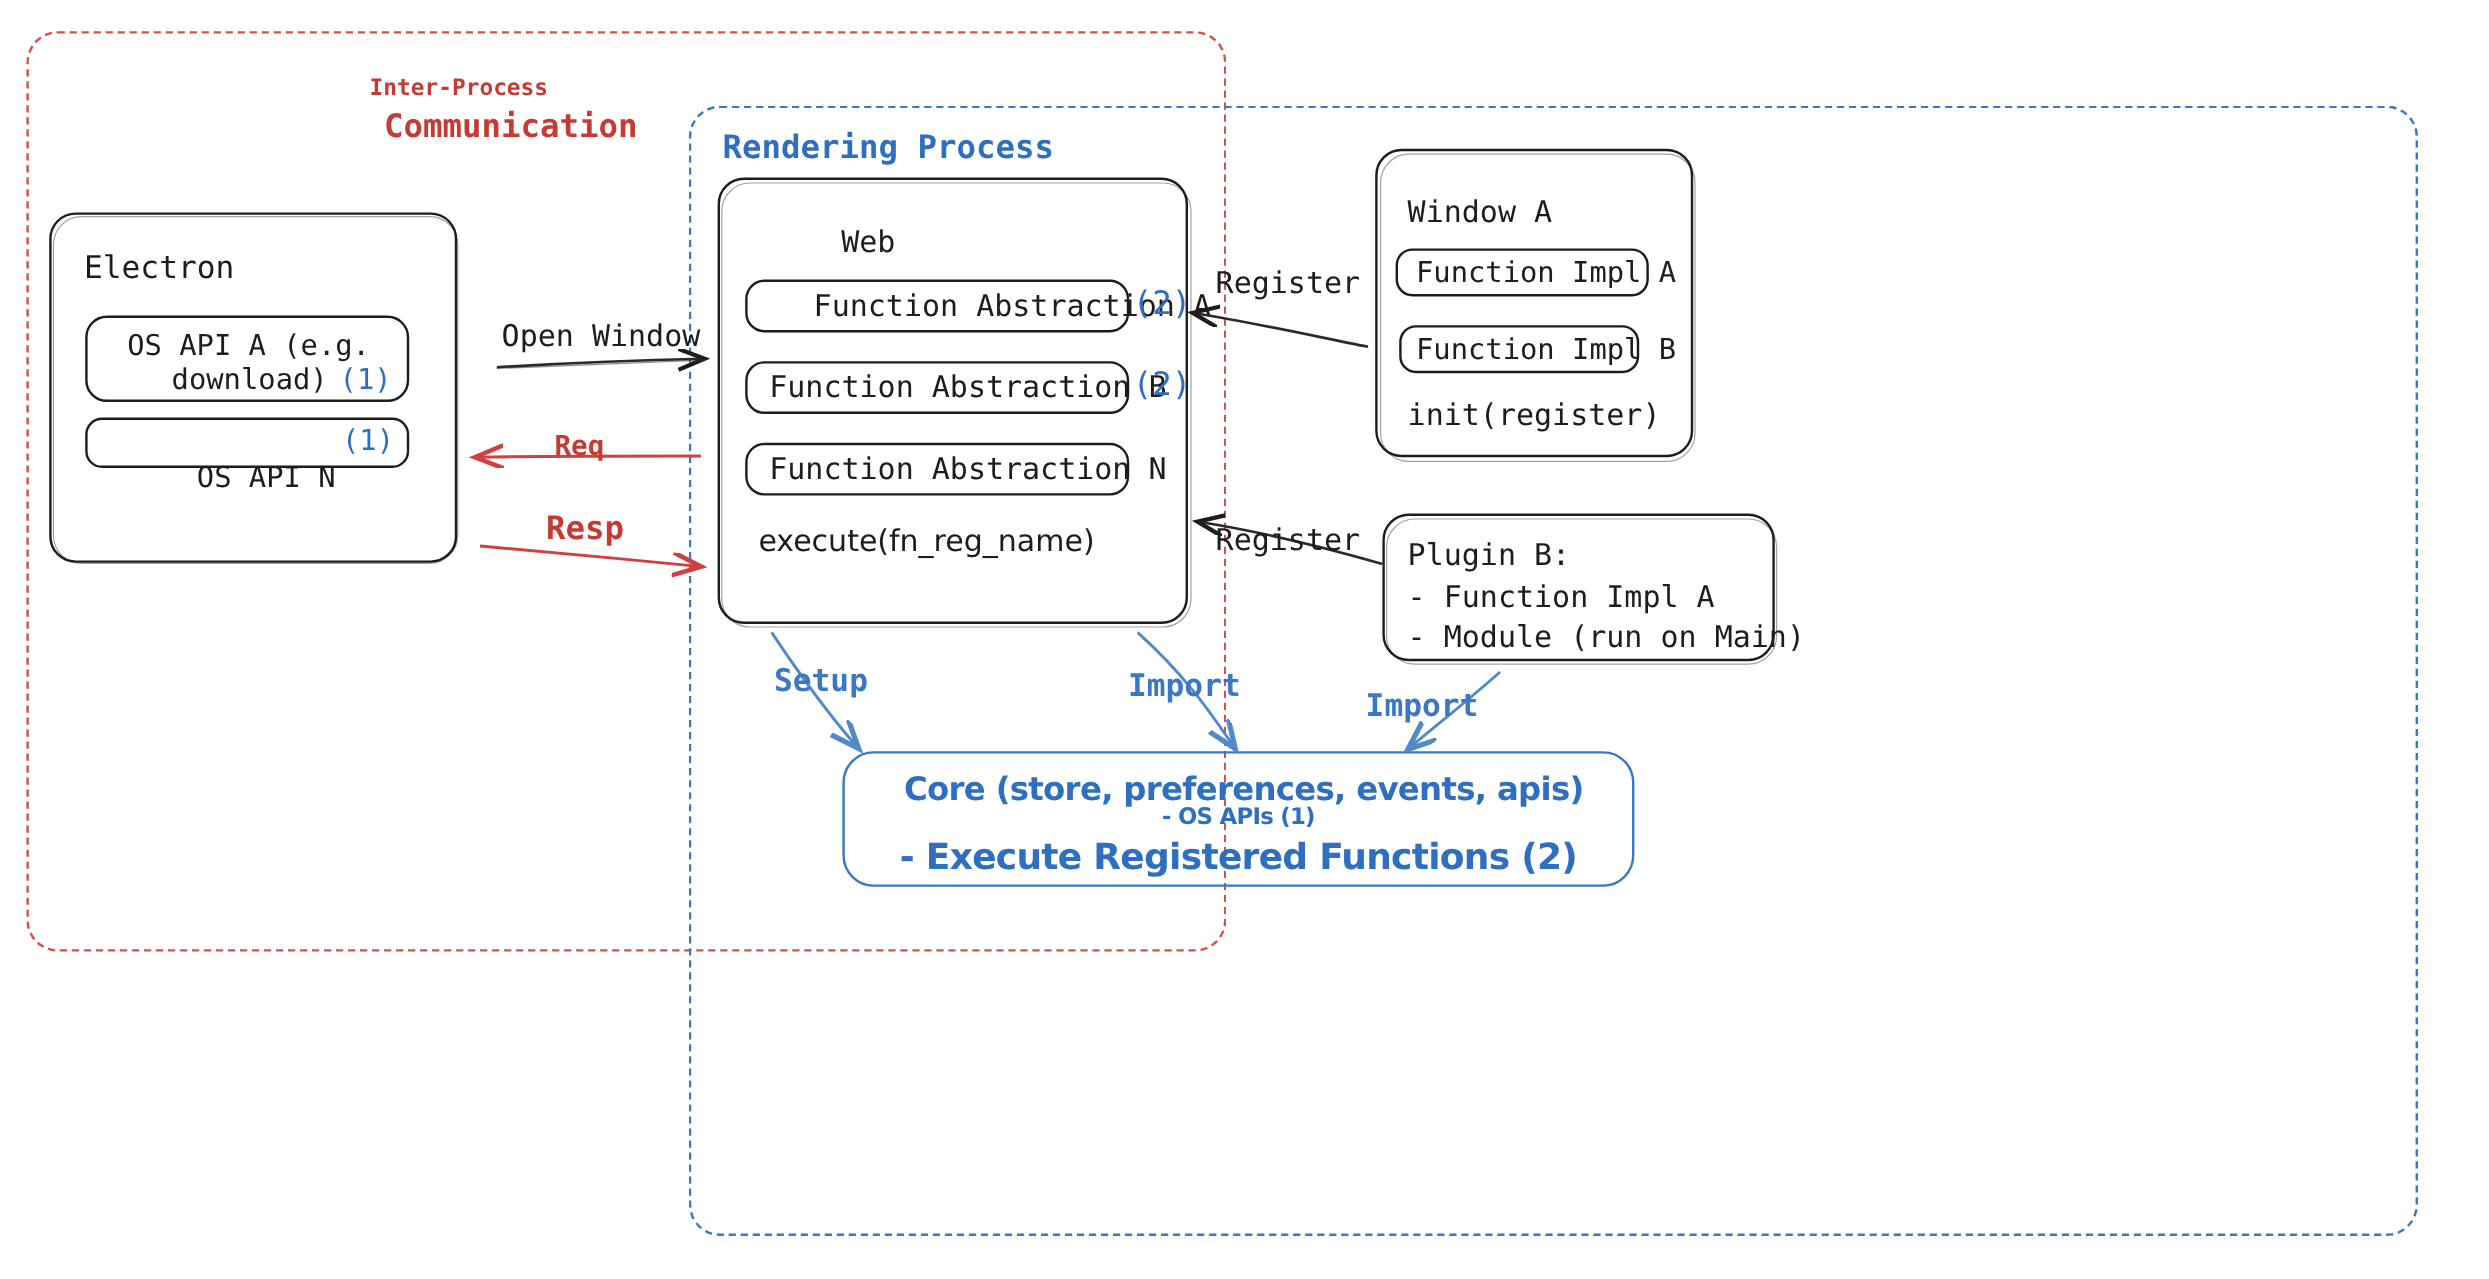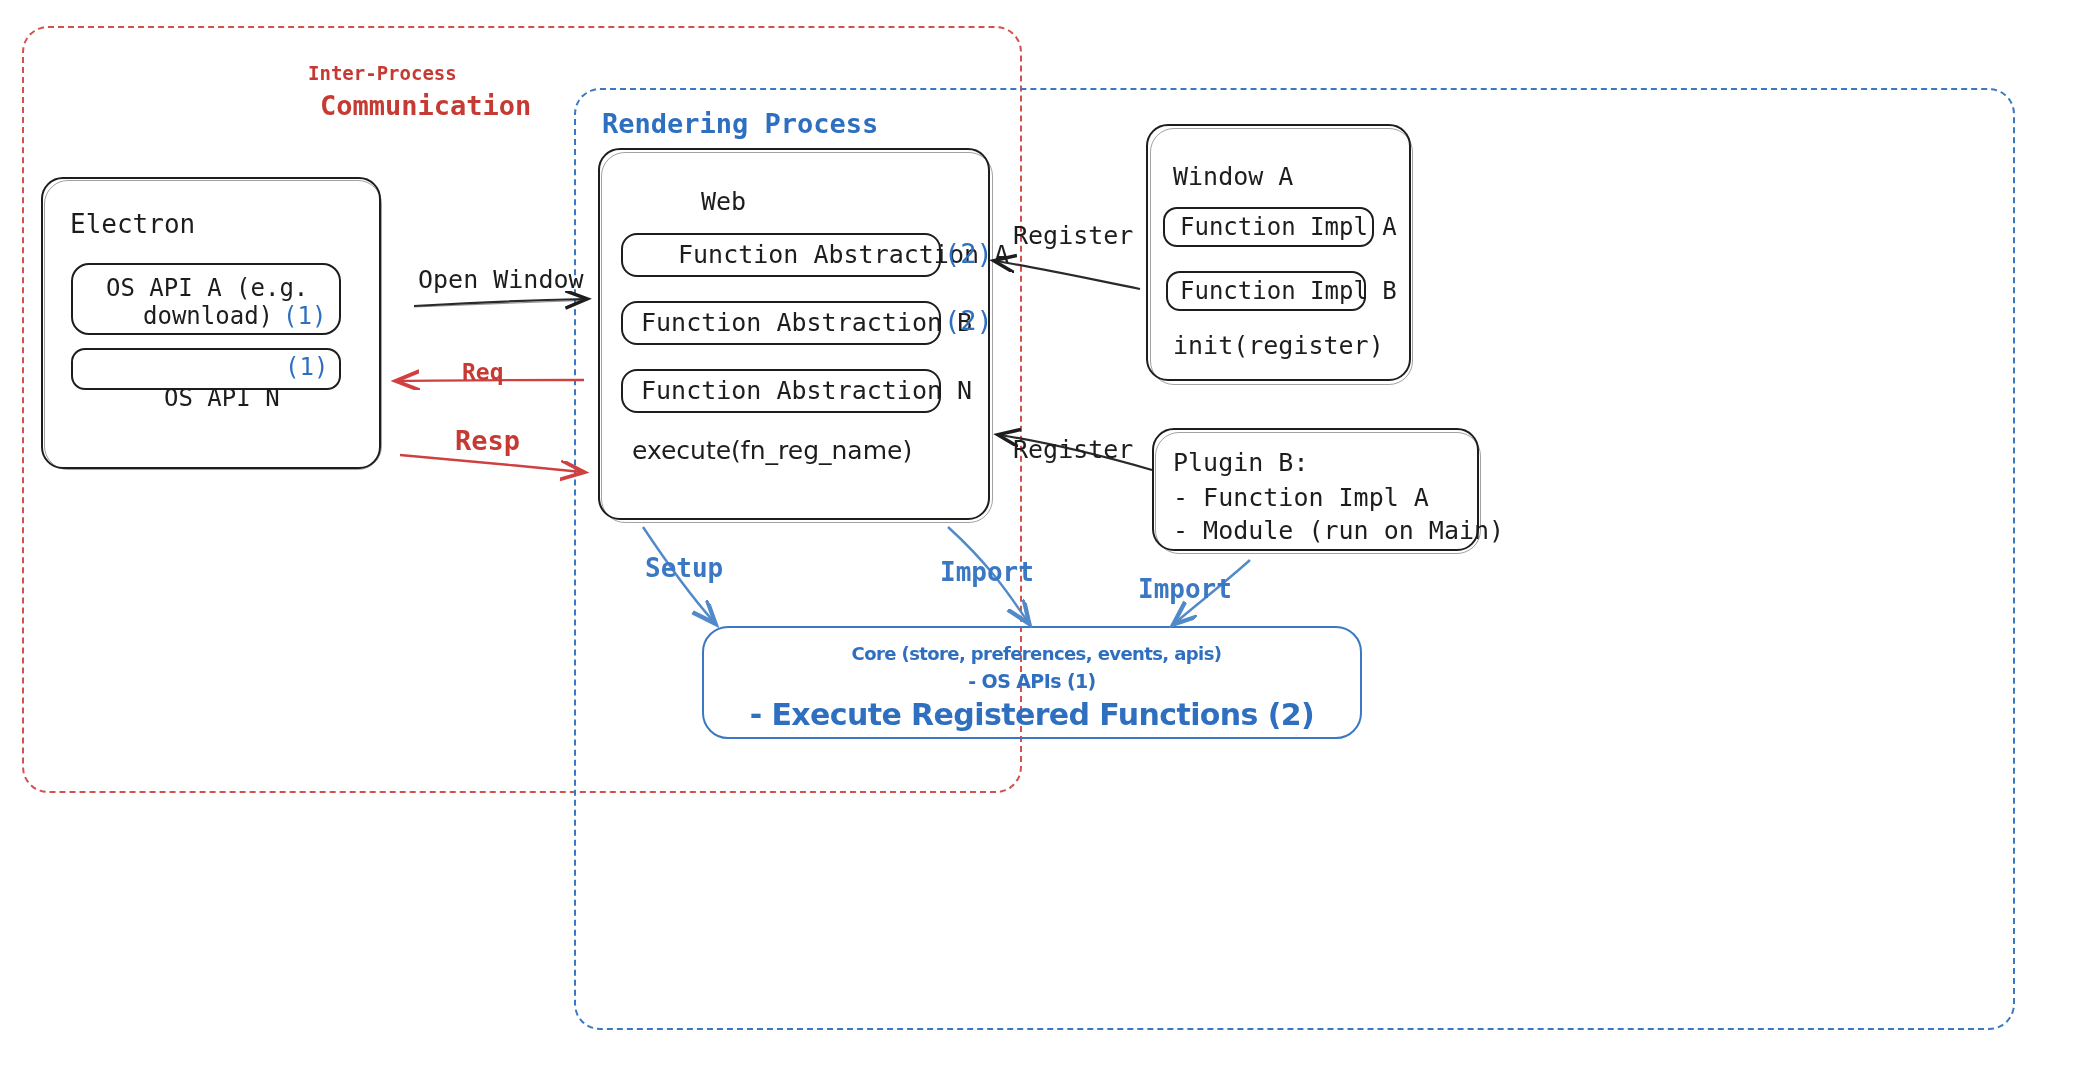--- a/index.html
+++ b/index.html
@@ -131,21 +131,21 @@
   <div class="lbl" style="left:1173px; top:331px; font-size:25px;">init(register)</div>
 
   <div class="hbox ghost" style="left:1155px; top:432px; width:326px; height:122px;"></div>
   <div class="hbox" style="left:1152px; top:428px; width:327px; height:123px;"></div>
 
   <div class="lbl" style="left:1173px; top:448px; font-size:25px;">Plugin B:</div>
   <div class="lbl" style="left:1173px; top:483px; font-size:25px;">- Function Impl A</div>
   <div class="lbl" style="left:1173px; top:516px; font-size:25px;">- Module (run on Main)</div>
 
   <div class="corebox" style="left:702px; top:626px; width:660px; height:113px;"></div>
-  <div class="coretxt" style="left:702px; top:643px; width:669px; font-size:18px;">Core (store, preferences, events, apis)</div>
+  <div class="coretxt" style="left:702px; top:643px; width:669px; font-size:27px;">Core (store, preferences, events, apis)</div>
   <div class="coretxt" style="left:702px; top:670px; width:660px; font-size:19px;">- OS APIs (1)</div>
   <div class="coretxt" style="left:702px; top:697px; width:660px; font-size:30px;">- Execute Registered Functions (2)</div>
 
   <svg class="layer" viewBox="0 0 2074 1066">
     <defs>
       <marker id="ah-black" markerWidth="12" markerHeight="12" refX="9" refY="4" orient="auto">
         <path d="M0,0 L10,4 L0,8" fill="none" stroke="#1d1d1d" stroke-width="1.6"></path>
       </marker>
       <marker id="ah-red" markerWidth="12" markerHeight="12" refX="9" refY="4" orient="auto">
         <path d="M0,0 L10,4 L0,8" fill="none" stroke="#cf4040" stroke-width="1.6"></path>

